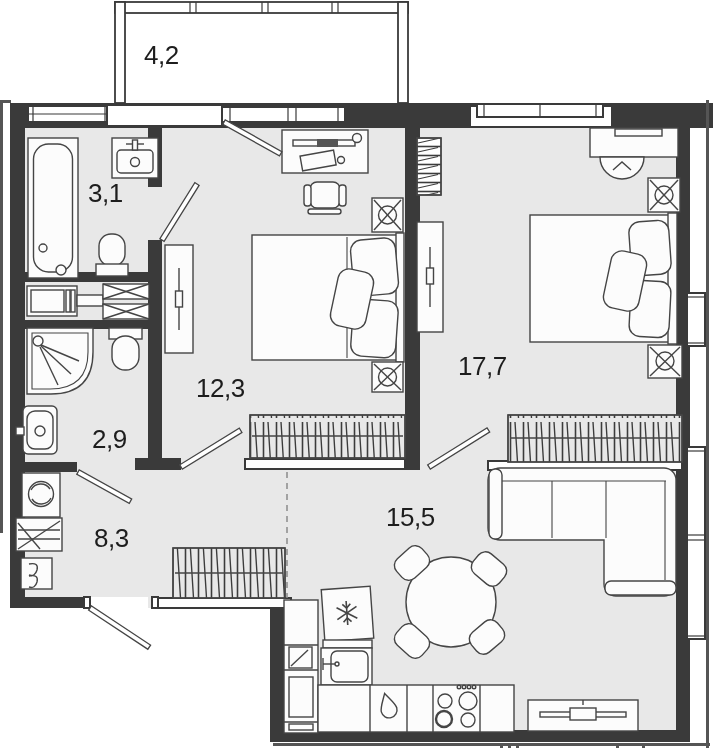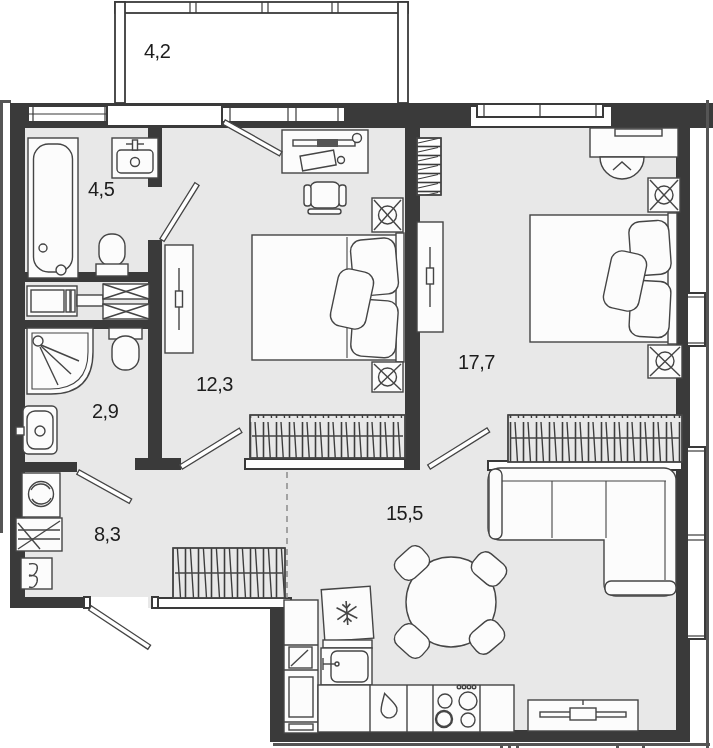--- a/index.html
+++ b/index.html
@@ -1,19 +1,19 @@
 <!DOCTYPE html>
 <html><head>
 <meta charset="utf-8">
 <style>
   html,body{margin:0;padding:0;background:#fff;}
   #plan-root{position:relative;width:713px;height:748px;background:#fff;overflow:hidden;
     font-family:"Liberation Sans", sans-serif;}
   #plan-svg{position:absolute;left:0;top:0;}
-  .room-label{position:absolute;font-size:20px;color:#1d1d1d;letter-spacing:-0.5px;
+  .room-label{position:absolute;font-size:26px;color:#1d1d1d;letter-spacing:-0.5px;
     font-family:"Liberation Sans", sans-serif; white-space:nowrap;}
 </style>
 </head>
 <body>
 
 <div id="plan-root">
 <svg id="plan-svg" width="713" height="748" viewBox="0 0 713 748">
   <defs>
     <pattern id="hang" width="13" height="60" patternUnits="userSpaceOnUse">
       <line x1="3.5" y1="2" x2="3.5" y2="58" stroke="#3c3c3c" stroke-width="1.6"></line>
@@ -372,19 +372,19 @@
     <rect x="181" y="464.5" width="70" height="5" transform="rotate(-31.6 181 467)"></rect>
     <rect x="429" y="464.5" width="70" height="5" transform="rotate(-32 429 467)"></rect>
     <rect x="90" y="605.5" width="71" height="5" transform="rotate(33.5 90 608)"></rect>
     <rect x="224" y="119.5" width="65" height="5" transform="rotate(29.3 224 122)"></rect>
   </g>
 
   <line x1="287" y1="472" x2="287" y2="598" stroke="#8a8a8a" stroke-width="1.5" stroke-dasharray="6,5"></line>
 </svg>
 
   <div class="room-label" style="left:144px;top:40px;">4,2</div>
-  <div class="room-label" style="left:88px;top:178px;">4,5</div>
-  <div class="room-label" style="left:92px;top:400px;text-align:center;">2,9</div>
+  <div class="room-label" style="left:88px;top:178px;">3,1</div>
+  <div class="room-label" style="left:92px;top:424px;text-align:center;">2,9</div>
   <div class="room-label" style="left:94px;top:523px;">8,3</div>
   <div class="room-label" style="left:196px;top:373px;text-align:right;">12,3</div>
   <div class="room-label" style="left:458px;top:351px;">17,7</div>
   <div class="room-label" style="left:386px;top:502px;">15,5</div>
 </div>
 
 </body></html>

